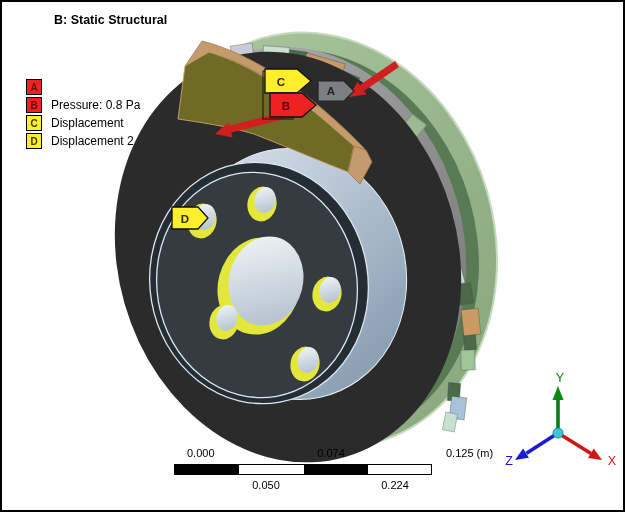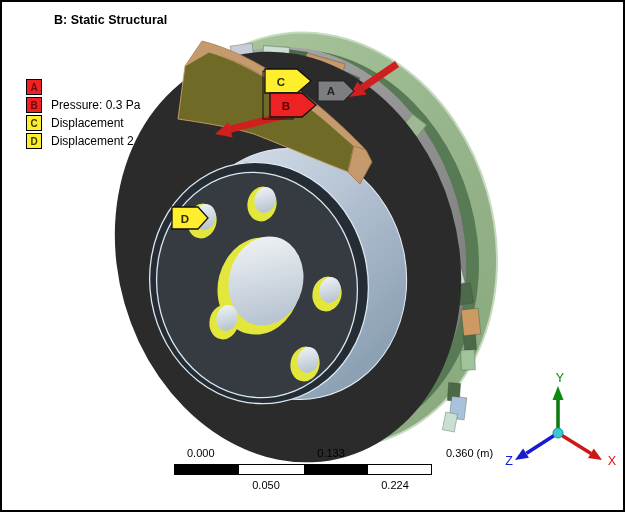--- a/index.html
+++ b/index.html
@@ -169,40 +169,40 @@
   <div class="legend">
     <div class="legend-row">
       <span class="sw sw-red">
           <span class="sw-letter">A</span>
         </span>
     </div>
     <div class="legend-row">
       <span class="sw sw-red">
           <span class="sw-letter">B</span>
         </span>
-      <span class="legend-label">Pressure: 0.3 Pa</span>
+      <span class="legend-label">Pressure: 0.8 Pa</span>
     </div>
     <div class="legend-row">
       <span class="sw sw-yellow">
           <span class="sw-letter">C</span>
         </span>
       <span class="legend-label">Displacement</span>
     </div>
     <div class="legend-row">
       <span class="sw sw-yellow">
           <span class="sw-letter">D</span>
         </span>
       <span class="legend-label">Displacement 2</span>
     </div>
   </div>
 
   <div>
     <span class="scalebar-label" style="left:157px;top:445px;">0.000</span>
-    <span class="scalebar-label t-center" style="left:279px;top:445px;">0.133</span>
-    <span class="scalebar-label" style="left:416px;top:445px;">0.360 (m)</span>
+    <span class="scalebar-label t-center" style="left:279px;top:445px;">0.074</span>
+    <span class="scalebar-label" style="left:416px;top:445px;">0.125 (m)</span>
     <div class="bar">
       <div class="seg seg-b" style="width:64px;"></div>
       <div class="seg seg-w" style="width:65px;"></div>
       <div class="seg seg-b" style="width:64px;"></div>
       <div class="seg seg-w" style="width:63px;"></div>
     </div>
     <span class="scalebar-label t-center" style="left:214px;top:477px;">0.050</span>
     <span class="scalebar-label t-center" style="left:343px;top:477px;">0.224</span>
   </div>
 

